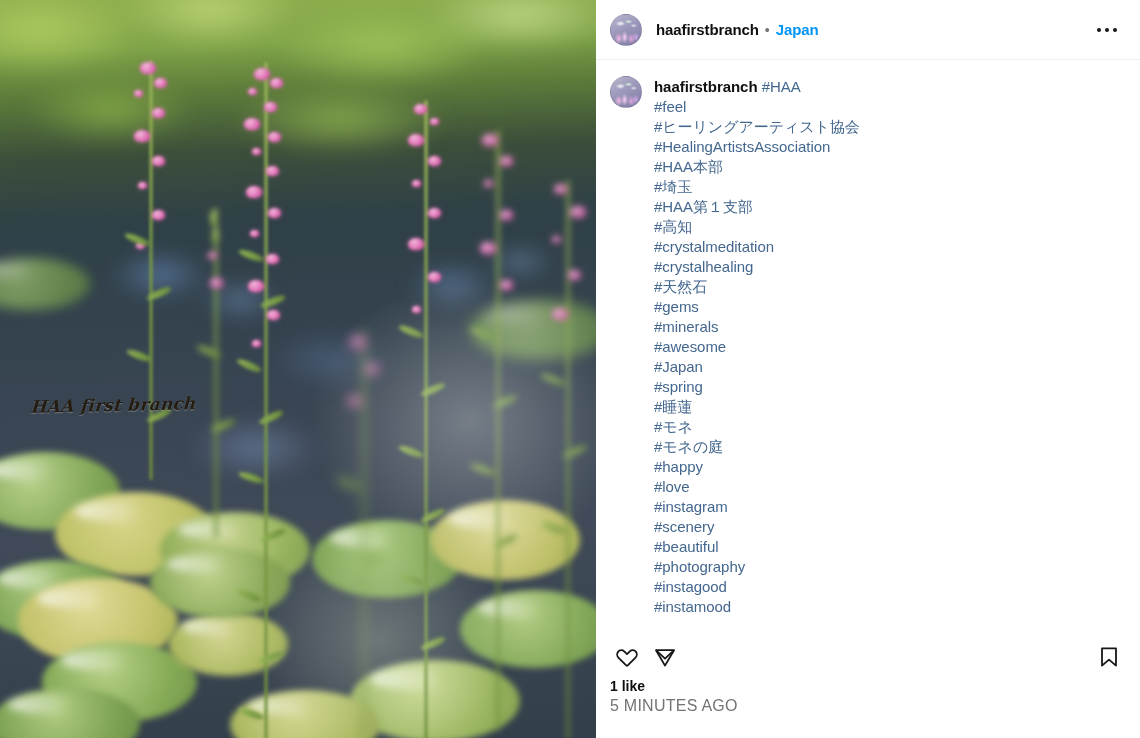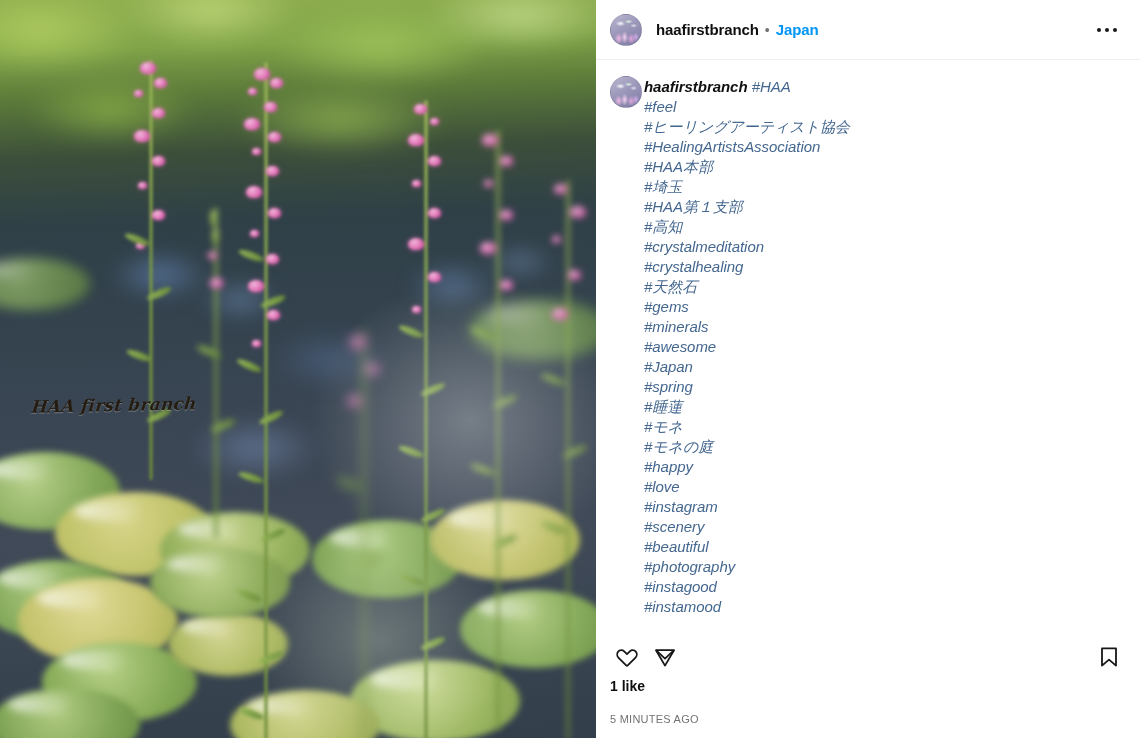--- a/index.html
+++ b/index.html
@@ -168,39 +168,39 @@
     cursor:pointer;
   }
   #more-btn .d { width:4px; height:4px; border-radius:50%; background:#171717; margin:0 2px; }
 
   
   #caption-area {
     flex: 1 1 auto; overflow: hidden;
     padding: 16px 14px 8px 14px;
   }
   #caption-row { display:flex; align-items:flex-start; }
-  #caption-body { margin-left: 2px; min-width:0; padding-top: 1px; font-style: italic; }
+  #caption-body { margin-left: 12px; min-width:0; padding-top: 1px; }
   #caption-text {
     font-size: 15px; line-height: 20px; color:#0f0f0f;
     word-wrap: break-word; letter-spacing:-.05px;
   }
   #caption-text .cap-user { font-weight:700; color:#0f0f0f; cursor:pointer; }
   #caption-text .tag { color:#44678f; cursor:pointer; }
 
   
   #actions {
     flex: 0 0 auto; padding: 6px 12px 0 12px;
     display:flex; align-items:center; height: 46px;
   }
   .act { width: 38px; height: 38px; display:flex; align-items:center; justify-content:center; cursor:pointer; }
   #save-btn { margin-left:auto; }
 
-  #meta { flex:0 0 auto; padding: 0 14px 12px 14px; }
+  #meta { flex:0 0 auto; padding: 0 14px 26px 14px; }
   #likes { font-size: 14px; font-weight: 700; color:#0f0f0f; line-height:18px; }
-  #time { font-size: 11px; color:#737373; letter-spacing:.25px; margin-top: 18px; line-height:13px; }
+  #time { font-size: 16px; color:#737373; letter-spacing:.25px; margin-top: 4px; line-height:13px; }
 </style>
 </head>
 <body>
 
 <div id="post">
 
   <div id="media">
     <div id="media-photo">
       <div class="water"></div>
       <div class="bokeh-top"></div>

